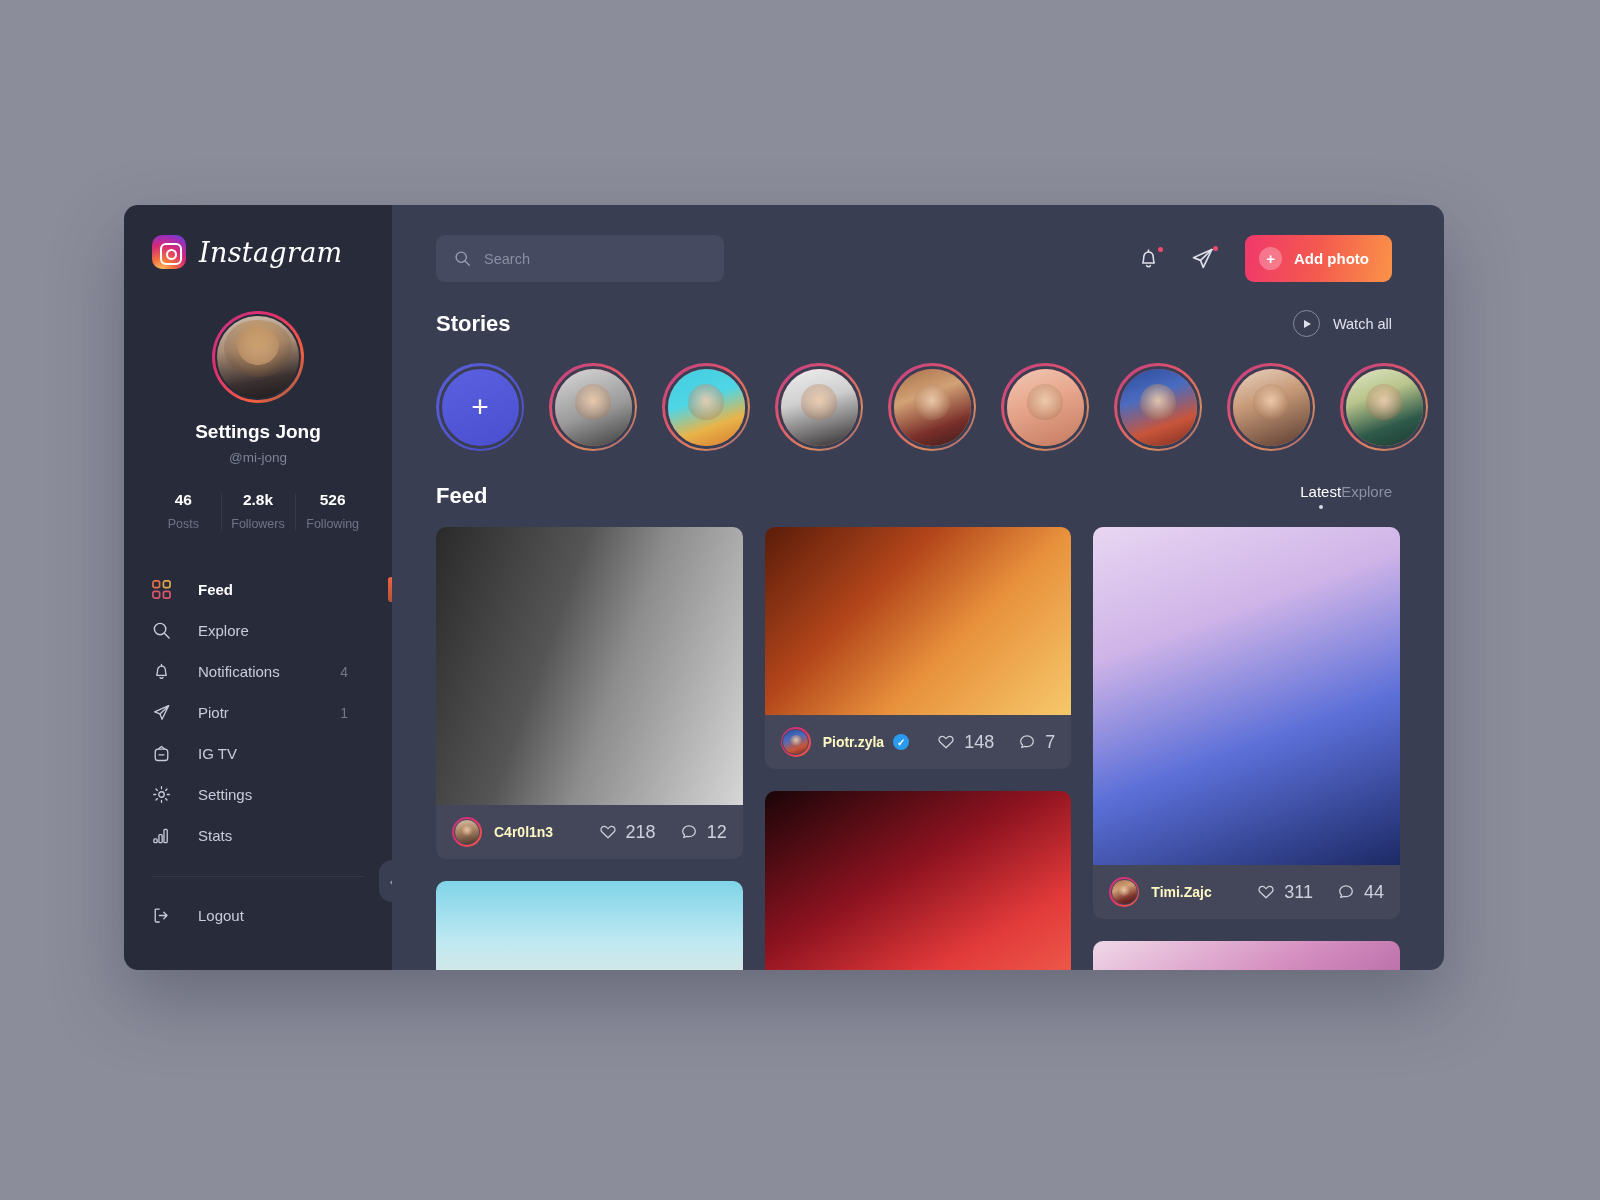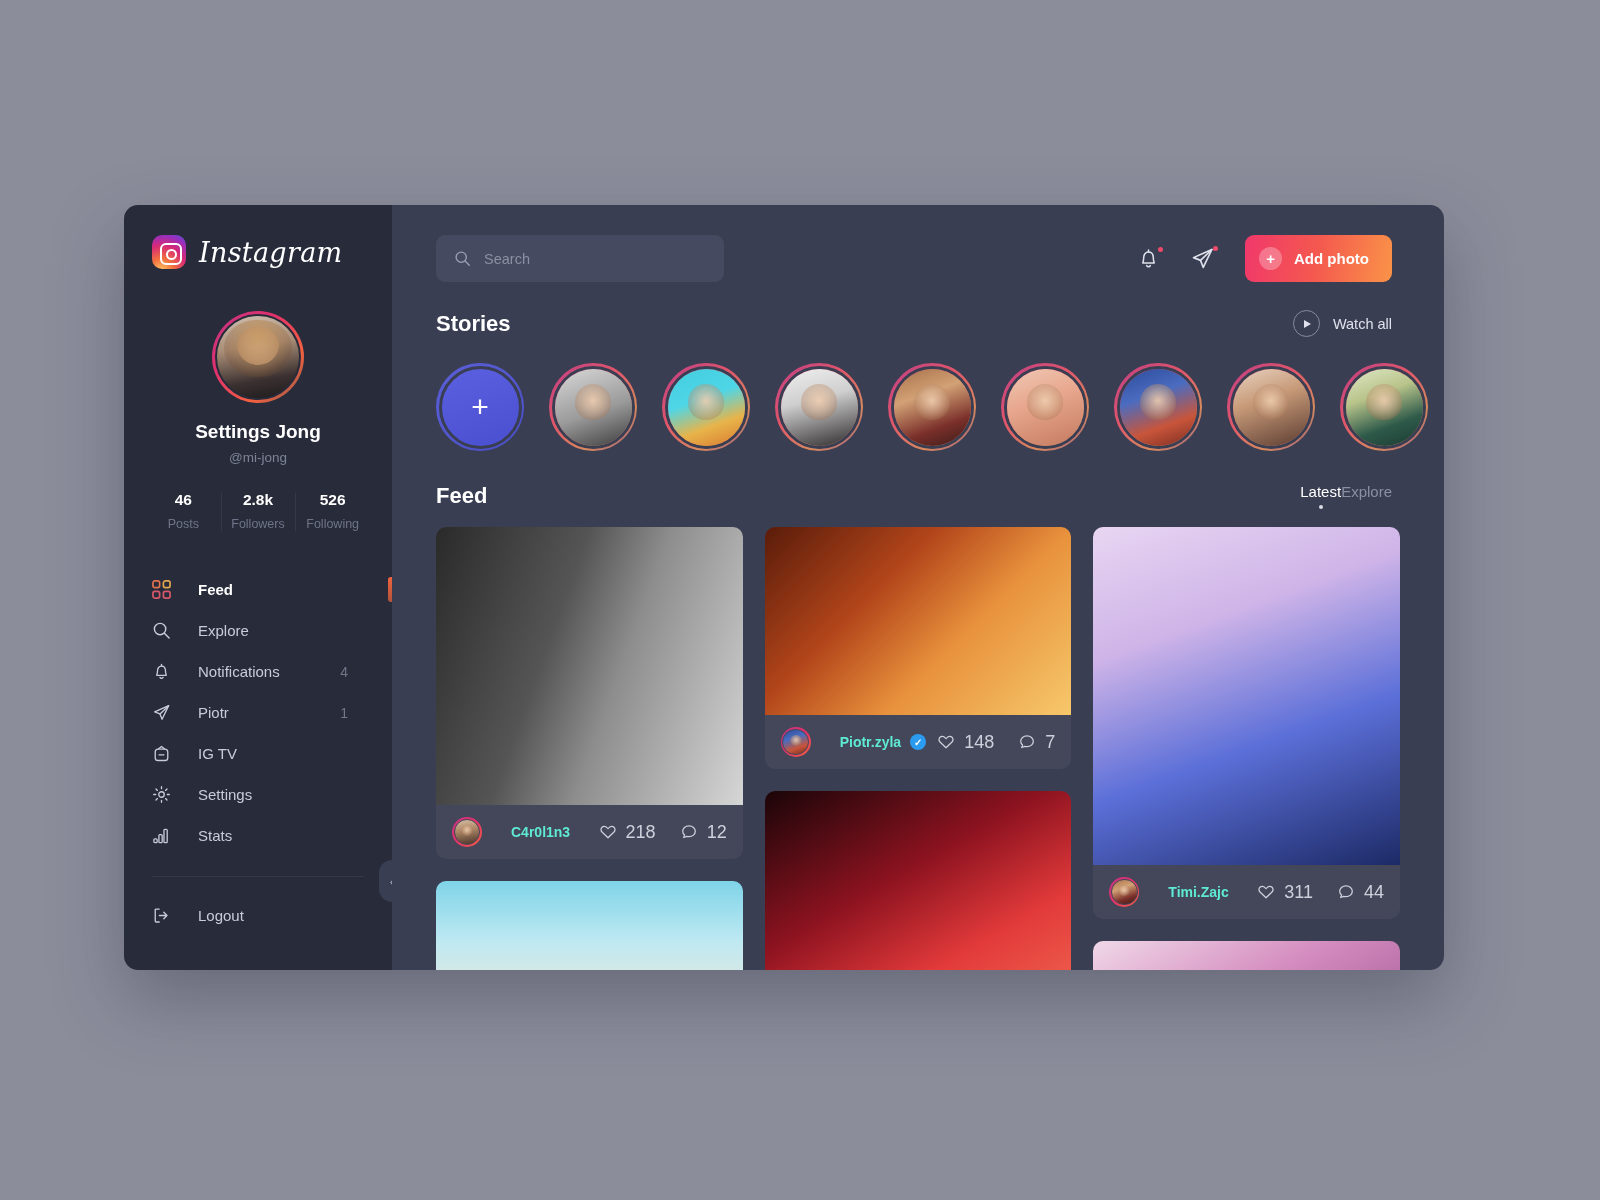--- a/index.html
+++ b/index.html
@@ -187,21 +187,21 @@
   }
   .feed-col { flex: 1; display: flex; flex-direction: column; gap: 22px; }
   .post-card { background: #434759; border-radius: 10px; overflow: hidden; flex: 0 0 auto; }
   .post-meta { display: flex; align-items: center; height: 54px; padding: 0 16px; }
   .post-av {
     width: 30px; height: 30px; border-radius: 50%; flex: 0 0 30px;
     padding: 1.6px;
     background: linear-gradient(135deg, #c13584, #e1306c 45%, #f56040);
   }
   .post-av-in { width: 100%; height: 100%; border-radius: 50%; border: 1.5px solid #434759; overflow: hidden; }
-  .post-user { color: #5eead4; font-size: 14px; font-weight: 700; margin-left: 29px; }
+  .post-user { color: #fef9c3; font-size: 14px; font-weight: 700; margin-left: 12px; }
   .verified {
     width: 16px; height: 16px; border-radius: 50%; background: #2b9bf0;
     margin-left: 9px; display: flex; align-items: center; justify-content: center;
     color: #fff; font-size: 10px; font-weight: 700;
   }
   .post-stats { margin-left: auto; display: flex; align-items: center; gap: 10px; color: #ced1dc; }
   .pstat { display: flex; align-items: center; gap: 9px; font-size: 18px; }
   .pstat + .pstat { margin-left: 14px; }
 
   

